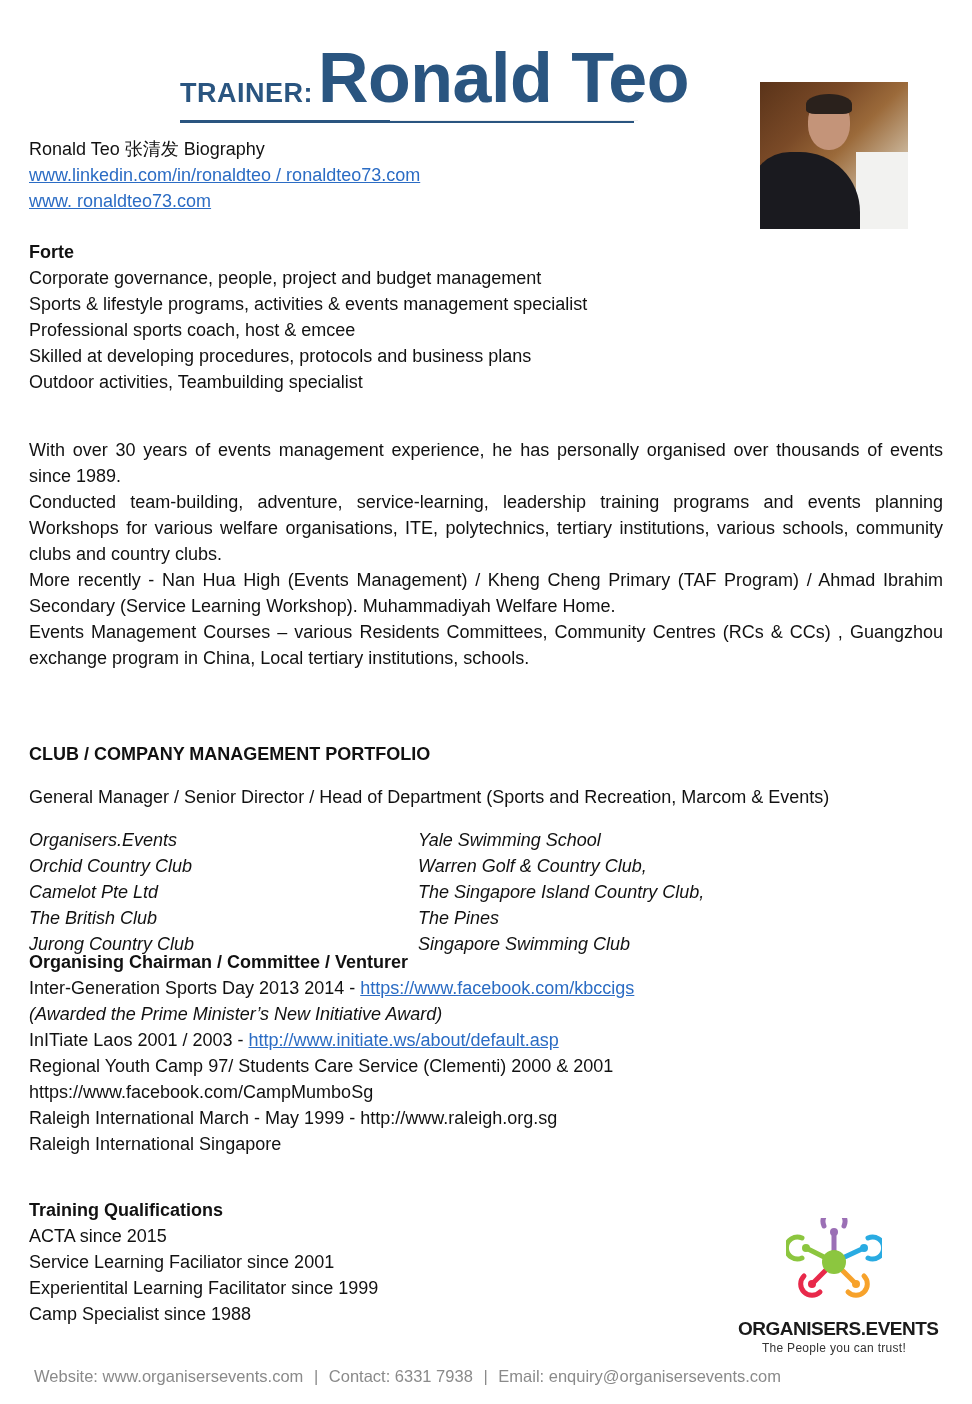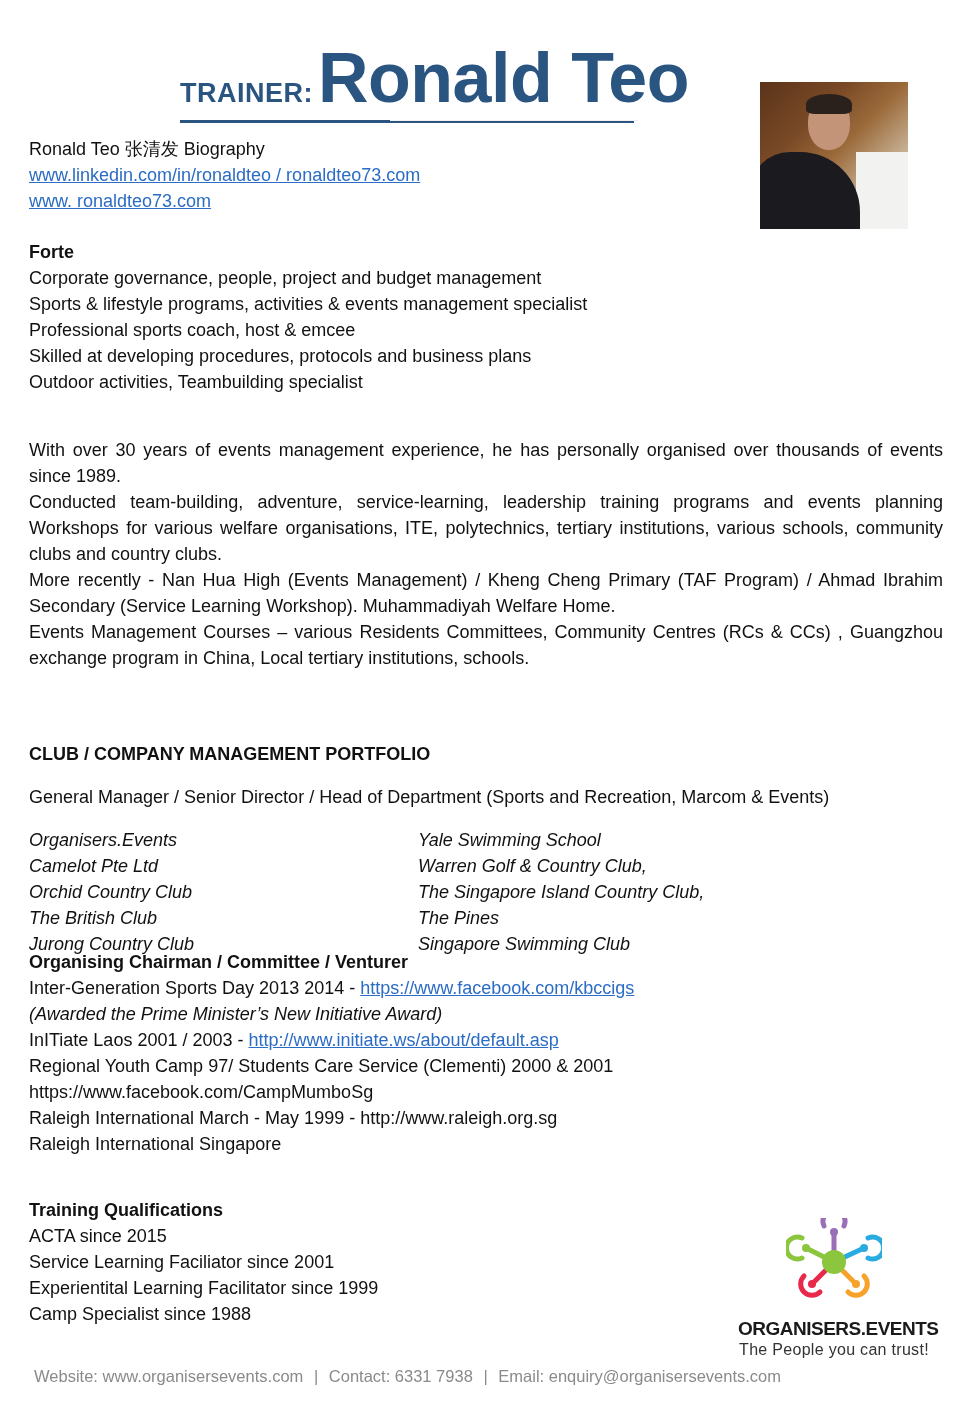--- a/index.html
+++ b/index.html
@@ -35,21 +35,21 @@
   .link { color: #2b6cc4; text-decoration: underline; margin-top: 40px; }
   .heading { font-weight: bold; font-size: 18px; line-height: 26px; }
   .para { text-align: justify; text-align-last: left; line-height: 26px; white-space: normal; }
   .italic { font-style: italic; }
   .grid2 { display: grid; grid-template-columns: 389px 1fr; }
   .grid2 .line { font-style: italic; }
 
   .logo { position: absolute; left: 738px; top: 1218px; width: 192px; height: 142px; }
   .logo svg { position: absolute; left: 48px; top: 0; }
   .logo .brand { position: absolute; left: 0; top: 100px; width: 192px; text-align: center; font-weight: bold; font-size: 19px; color: #1a1a1a; letter-spacing: -0.5px; }
-  .logo .tagline { position: absolute; left: 0; top: 123px; width: 192px; text-align: center; font-size: 16px; color: #333; letter-spacing: 0.3px; }
+  .logo .tagline { position: absolute; left: 0; top: 123px; width: 192px; text-align: center; font-size: 12px; color: #333; letter-spacing: 0.3px; }
 
   .footer { position: absolute; left: 34px; top: 1367px; font-size: 16.5px; color: #8a8a8a; white-space: nowrap; }
   .footer .sep { margin: 0 6px; }
 </style>
 </head>
 <body>
 
 <div class="title">
   <span class="lbl">TRAINER:</span>
   <span class="name">Ronald Teo</span>
@@ -87,22 +87,22 @@
 </div>
 
 <div class="block" style="top:715px;margin-top:26px;">
   <div class="heading">CLUB / COMPANY MANAGEMENT PORTFOLIO</div>
   <div style="height:17px;"></div>
   <div class="line">General Manager / Senior Director / Head of Department (Sports and Recreation, Marcom &amp; Events)</div>
   <div style="height:17px;"></div>
   <div class="grid2">
     <div>
       <div class="line">Organisers.Events</div>
+      <div class="line">Orchid Country Club</div>
       <div class="line">Camelot Pte Ltd</div>
-      <div class="line">Orchid Country Club</div>
       <div class="line">The British Club</div>
       <div class="line">Jurong Country Club</div>
     </div>
     <div>
       <div class="line">Yale Swimming School</div>
       <div class="line">Warren Golf &amp; Country Club,</div>
       <div class="line">The Singapore Island Country Club,</div>
       <div class="line">The Pines</div>
       <div class="line">Singapore Swimming Club</div>
     </div>

